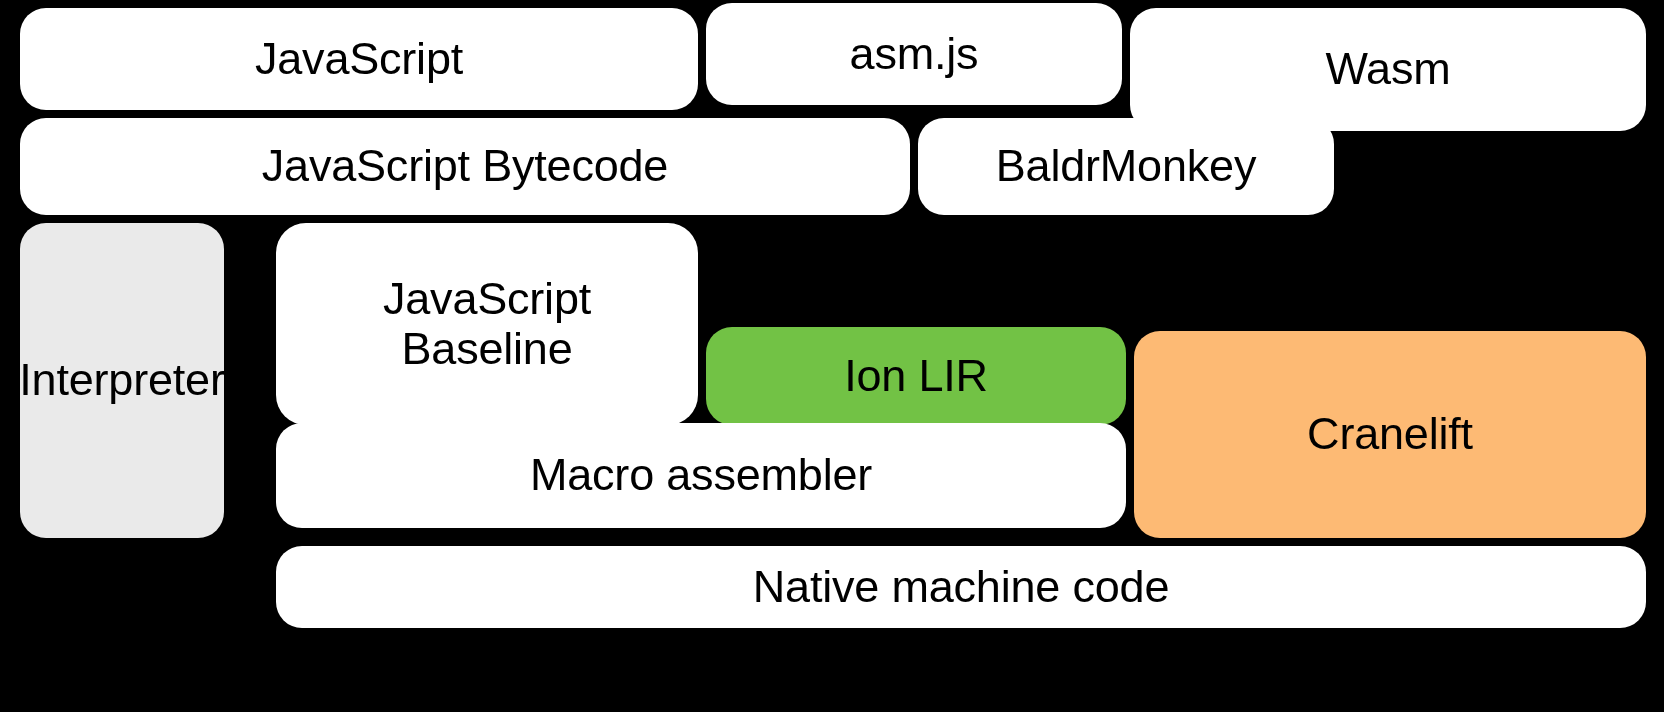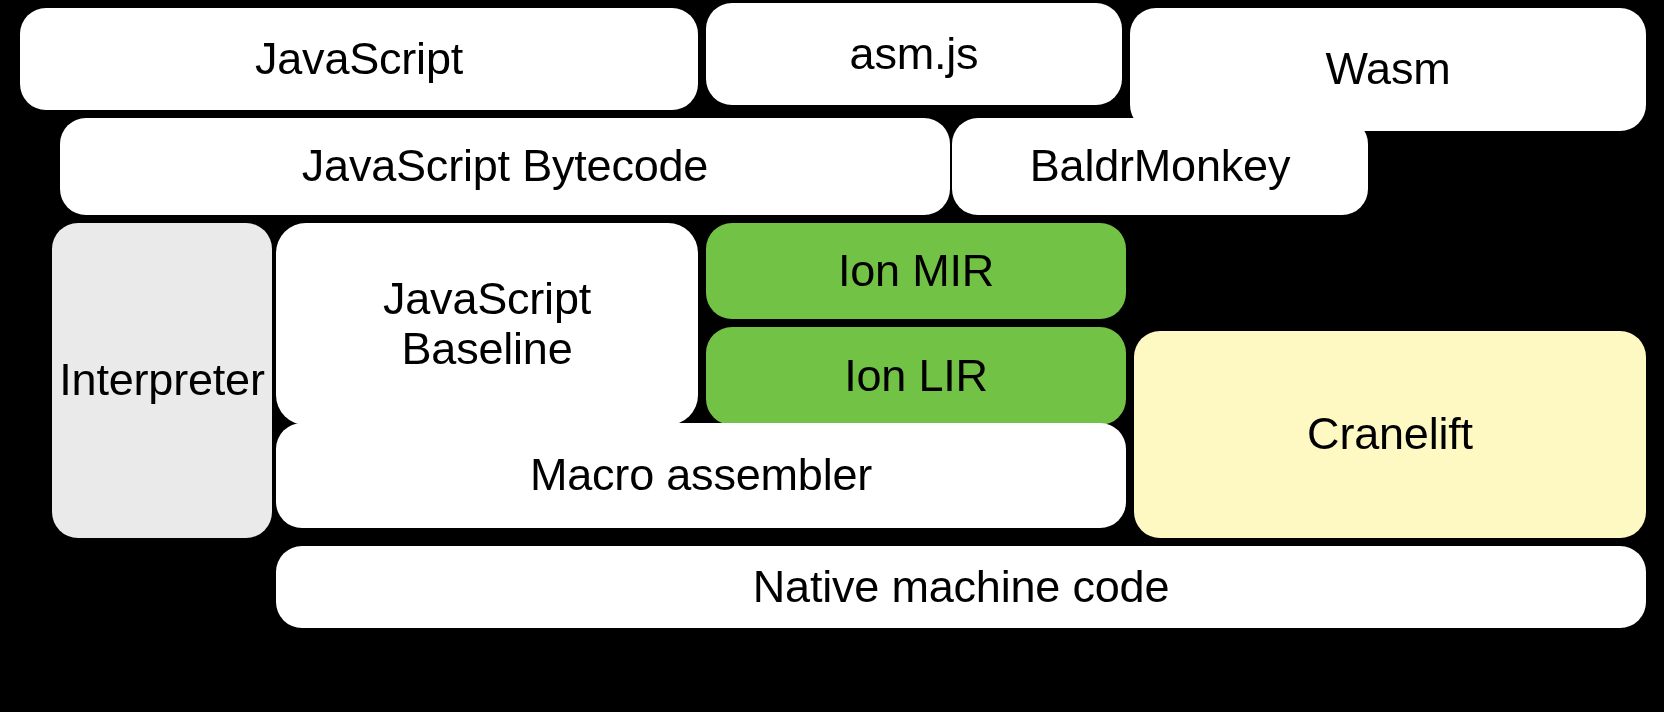--- a/index.html
+++ b/index.html
@@ -29,33 +29,33 @@
     color: #000000;
     font-size: 45px;
     line-height: 1.12;
     letter-spacing: -0.2px;
     white-space: pre-line;
     padding: 2px 20px;
   }
   .fill-white  { background: #ffffff; }
   .fill-gray   { background: #eaeaea; }
   .fill-green  { background: #72c245; }
-  .fill-pink   { background: #fef9c3; }
+  .fill-pink   { background: #fdba74; }
 
   
   .n-javascript      { left: 20px;   top: 8px;   width: 678px;  height: 102px; }
   .n-asmjs           { left: 706px;  top: 3px;   width: 416px;  height: 102px; }
   .n-wasm            { left: 1130px; top: 8px;   width: 516px;  height: 123px; }
 
   
-  .n-js-bytecode     { left: 20px;   top: 118px; width: 890px;  height: 97px; margin-left: 40px; }
-  .n-baldrmonkey     { left: 952px;  top: 118px; width: 416px;  height: 97px; }
+  .n-js-bytecode     { left: 20px;   top: 118px; width: 890px;  height: 97px; }
+  .n-baldrmonkey     { left: 918px;  top: 118px; width: 416px;  height: 97px; }
 
   
-  .n-interpreter     { left: 20px;   top: 223px; width: 220px;  height: 315px; margin-left: 32px; }
+  .n-interpreter     { left: 20px;   top: 223px; width: 204px;  height: 315px; }
   .n-js-baseline     { left: 276px;  top: 223px; width: 422px;  height: 202px;
                        border-radius: 30px; }
   .n-ion-mir         { left: 706px;  top: 223px; width: 420px;  height: 96px; }
   .n-ion-lir         { left: 706px;  top: 327px; width: 420px;  height: 98px; }
   .n-macro-assembler { left: 276px;  top: 423px; width: 850px;  height: 105px; }
   .n-cranelift       { left: 1134px; top: 331px; width: 512px;  height: 207px; }
 
   
   .n-native-code     { left: 276px;  top: 546px; width: 1370px; height: 82px; }
 </style>
@@ -72,21 +72,20 @@
 
   <div class="node fill-white n-js-bytecode">JavaScript Bytecode</div>
 
   <div class="node fill-white n-baldrmonkey">BaldrMonkey</div>
 
   <div class="node fill-gray n-interpreter">Interpreter</div>
 
   <div class="node fill-white n-js-baseline">JavaScript
 Baseline</div>
 
-  <div class="node fill-green n-ion-mir">Ion MIR</div>
 
   <div class="node fill-green n-ion-lir">Ion LIR</div>
 
   <div class="node fill-white n-macro-assembler">Macro assembler</div>
 
   <div class="node fill-pink n-cranelift">Cranelift</div>
 
   <div class="node fill-white n-native-code">Native machine code</div>
 
 </div>

